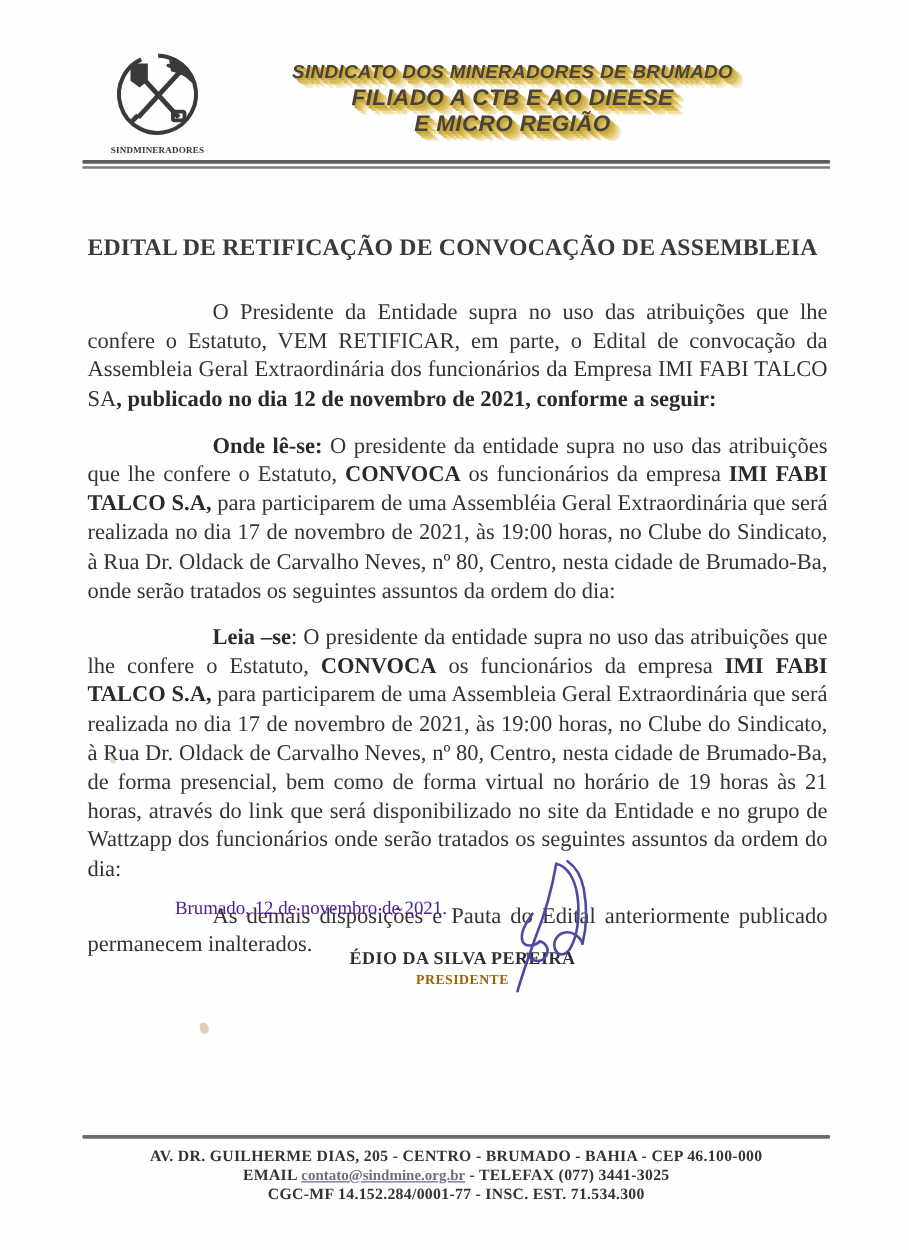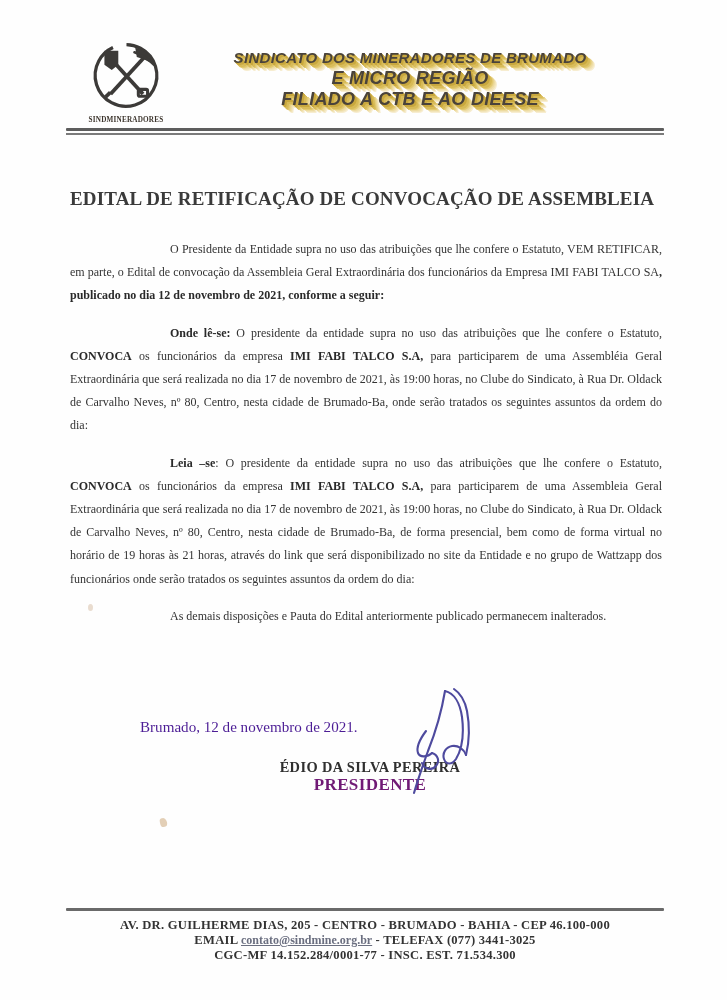--- a/index.html
+++ b/index.html
@@ -120,21 +120,21 @@
 
   .body-block {
     position: absolute;
     left: 70px;
     top: 238px;
     width: 592px;
   }
 
   p.para {
     margin: 0 0 14px 0;
-    font-size: 12px;
+    font-size: 18px;
     line-height: 23.2px;
     text-align: justify;
     text-indent: 100px;
     color: #333333;
     hyphens: none;
   }
   b, strong { font-weight: bold; color: #2a2a2a; }
 
   
   .sig-block {
@@ -158,24 +158,24 @@
   .sig-name {
     display: block;
     font-size: 14.4px;
     font-weight: bold;
     letter-spacing: 0.4px;
     color: #2f2f2f;
     line-height: 17px;
   }
   .sig-role {
     display: block;
-    font-size: 17px;
+    font-size: 11px;
     font-weight: bold;
     letter-spacing: 0.4px;
-    color: #701a75;
+    color: #a16207;
     line-height: 17px;
   }
   .signature-ink {
     position: absolute;
     left: 300px;
     top: -33px;
     width: 150px;
     height: 120px;
     pointer-events: none;
   }
@@ -258,22 +258,22 @@
         <path d="M62 10 C73 12 82 20 86 32 C80 28 72 24 64 22 Z" fill="#3c3a38"></path>
         <path d="M86 32 C79 25 70 19 61 16" fill="none" stroke="#3c3a38" stroke-width="3.4" stroke-linecap="round"></path>
 
         <path d="M31 70 L25 76 L22 72 L28 66 Z" fill="#3c3a38"></path>
       </svg>
       <div class="logo-caption">SINDMINERADORES</div>
     </div>
 
     <div class="org-title">
       <span class="org-line l1">SINDICATO DOS MINERADORES DE BRUMADO</span>
+      <span class="org-line l3">FILIADO A CTB E AO DIEESE</span>
       <span class="org-line l2">E MICRO REGIÃO</span>
-      <span class="org-line l3">FILIADO A CTB E AO DIEESE</span>
     </div>
 
     <div class="hdr-rules">
       <div class="hdr-rule-thick"></div>
       <div class="hdr-rule-thin"></div>
     </div>
   </div>
 
   <div class="doc-title">EDITAL DE RETIFICAÇÃO DE CONVOCAÇÃO DE ASSEMBLEIA</div>
 

